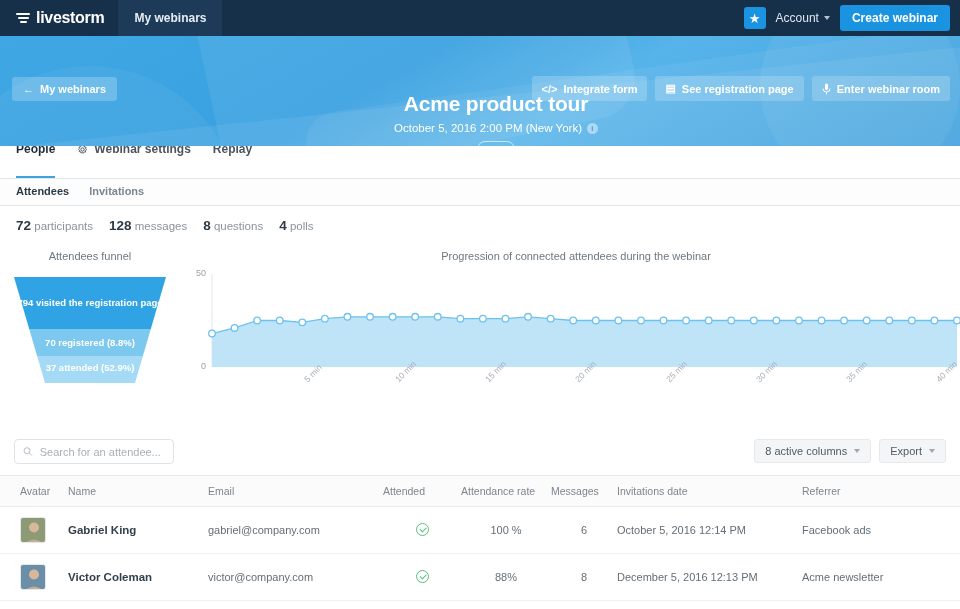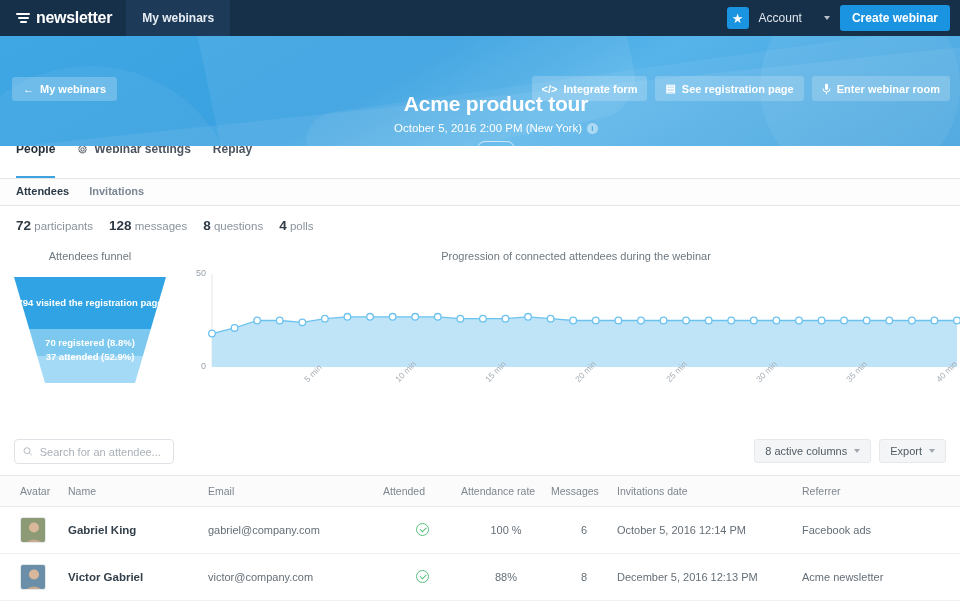--- a/index.html
+++ b/index.html
@@ -34,21 +34,21 @@
   .nav-tab {
     display: flex; align-items: center; padding: 0 16px;
     color: #e7edf3; font-size: 12px; font-weight: 600; background: #1d3b58;
   }
   .nav-right { margin-left: auto; display: flex; align-items: center; gap: 10px; padding-right: 10px; }
   .star-badge {
     width: 22px; height: 22px; border-radius: 3px; background: #1a93e0;
     display: flex; align-items: center; justify-content: center; color: #fff; font-size: 13px;
   }
   .account {
-    color: #dde6ee; font-size: 12px; display: flex; align-items: center; gap: 22px; font-weight:400;
+    color: #dde6ee; font-size: 12px; display: flex; align-items: center; gap: 5px; font-weight:400;
   }
   .caret { width:0;height:0;border-left:3.5px solid transparent;border-right:3.5px solid transparent;border-top:4px solid currentColor; opacity:.8;}
   .btn-create {
     background: #1a93e0; color: #fff; font-size: 12px; font-weight: 600;
     padding: 6px 12px; border-radius: 3px; border: none; cursor: pointer;
   }
 
   
   #hero {
     height: 110px; position: relative; overflow: hidden;
@@ -189,21 +189,21 @@
 </head>
 <body>
 
 <div id="topnav">
   <div class="brand">
     <span class="brand-mark">
         <i></i>
         <i></i>
         <i></i>
       </span>
-    <span class="brand-name">newsletter</span>
+    <span class="brand-name">livestorm</span>
   </div>
   <div class="nav-tab">
     <span>My webinars</span>
   </div>
   <div class="nav-right">
     <span class="star-badge">★</span>
     <span class="account">
       <span>Account</span>
       <span class="caret"></span>
     </span>
@@ -291,21 +291,21 @@
     <span>polls</span>
   </div>
 </div>
 
 <div id="charts">
   <div class="funnel-title">Attendees funnel</div>
   <div id="funnel" style="width: 152px; height: 106px; position: absolute;"><svg width="152" height="106" viewBox="0 0 152 106">
         <polygon points="0,0 152,0 136.79245283018867,52 15.20754716981132,52" fill="#2fa3e3"></polygon>
         <polygon points="15.20754716981132,52 136.79245283018867,52 128.89622641509433,79 23.10377358490566,79" fill="#7cc8ef"></polygon>
         <polygon points="23.10377358490566,79 128.89622641509433,79 121,106 31,106" fill="#a4daf5"></polygon>
-      </svg><div class="funnel-label" style="left: 0px; width: 152px; top: 20px;">794 visited the registration page</div><div class="funnel-label" style="left: 0px; width: 152px; top: 59.5px;">70 registered (8.8%)</div><div class="funnel-label" style="left: 0px; width: 152px; top: 74px;">37 attended (52.9%)</div></div>
+      </svg><div class="funnel-label" style="left: 0px; width: 152px; top: 20px;">794 visited the registration page</div><div class="funnel-label" style="left: 0px; width: 152px; top: 59.5px;">70 registered (8.8%)</div><div class="funnel-label" style="left: 0px; width: 152px; top: 85px;">37 attended (52.9%)</div></div>
 
   <div class="chart-title">Progression of connected attendees during the webinar</div>
   <div id="plot" style="width: 775px; height: 148px; position: absolute;"><svg width="775" height="101" viewBox="0 0 775 101">
         <line x1="12" y1="0" x2="12" y2="93" stroke="#e2e6e9" stroke-width="1"></line>
         <polygon points="12,93 12,59.52 34.57575757575758,53.940000000000005 57.151515151515156,46.5 79.72727272727273,46.5 102.30303030303031,48.36 124.87878787878788,44.64 147.45454545454547,42.779999999999994 170.03030303030303,42.779999999999994 192.60606060606062,42.779999999999994 215.18181818181816,42.779999999999994 237.75757575757575,42.779999999999994 260.3333333333333,44.64 282.90909090909093,44.64 305.4848484848485,44.64 328.06060606060606,42.779999999999994 350.6363636363636,44.64 373.21212121212125,46.5 395.78787878787875,46.5 418.3636363636363,46.5 440.939393939394,46.5 463.5151515151515,46.5 486.09090909090907,46.5 508.66666666666663,46.5 531.2424242424242,46.5 553.8181818181819,46.5 576.3939393939394,46.5 598.969696969697,46.5 621.5454545454546,46.5 644.1212121212121,46.5 666.6969696969697,46.5 689.2727272727273,46.5 711.8484848484849,46.5 734.4242424242425,46.5 757,46.5 757,93" fill="#bfe4f8"></polygon>
         <polyline points="12,59.52 34.57575757575758,53.940000000000005 57.151515151515156,46.5 79.72727272727273,46.5 102.30303030303031,48.36 124.87878787878788,44.64 147.45454545454547,42.779999999999994 170.03030303030303,42.779999999999994 192.60606060606062,42.779999999999994 215.18181818181816,42.779999999999994 237.75757575757575,42.779999999999994 260.3333333333333,44.64 282.90909090909093,44.64 305.4848484848485,44.64 328.06060606060606,42.779999999999994 350.6363636363636,44.64 373.21212121212125,46.5 395.78787878787875,46.5 418.3636363636363,46.5 440.939393939394,46.5 463.5151515151515,46.5 486.09090909090907,46.5 508.66666666666663,46.5 531.2424242424242,46.5 553.8181818181819,46.5 576.3939393939394,46.5 598.969696969697,46.5 621.5454545454546,46.5 644.1212121212121,46.5 666.6969696969697,46.5 689.2727272727273,46.5 711.8484848484849,46.5 734.4242424242425,46.5 757,46.5" fill="none" stroke="#6cc2ee" stroke-width="1.3"></polyline>
         <circle cx="12" cy="59.52" r="3.3" fill="#fff" stroke="#6cc2ee" stroke-width="1.3"></circle>
         <circle cx="34.57575757575758" cy="53.940000000000005" r="3.3" fill="#fff" stroke="#6cc2ee" stroke-width="1.3"></circle>
         <circle cx="57.151515151515156" cy="46.5" r="3.3" fill="#fff" stroke="#6cc2ee" stroke-width="1.3"></circle>
         <circle cx="79.72727272727273" cy="46.5" r="3.3" fill="#fff" stroke="#6cc2ee" stroke-width="1.3"></circle>
@@ -394,21 +394,21 @@
           <td class="c-ref">Facebook ads</td>
         </tr>
         <tr>
           <td class="c-avatar">
             <span class="avatar"><svg width="26" height="26" viewBox="0 0 26 26">
                 <rect width="26" height="26" fill="#6b8fa8"></rect>
                 <circle cx="13" cy="9.5" r="5" fill="#d8b79a"></circle>
                 <path d="M3 26 q10 -9 20 0 z" fill="#c9ab90"></path>
               </svg></span>
           </td>
-          <td class="c-name">Victor Gabriel</td>
+          <td class="c-name">Victor Coleman</td>
           <td class="c-email">victor@company.com</td>
           <td class="c-att"><span class="check"></span></td>
           <td class="c-rate">88%</td>
           <td class="c-msg">8</td>
           <td class="c-reg">December 5, 2016 12:13 PM</td>
           <td class="c-ref">Acme newsletter</td>
         </tr>
         <tr>
           <td class="c-avatar"></td>
           <td class="c-name">Maggie McDonnell</td>

